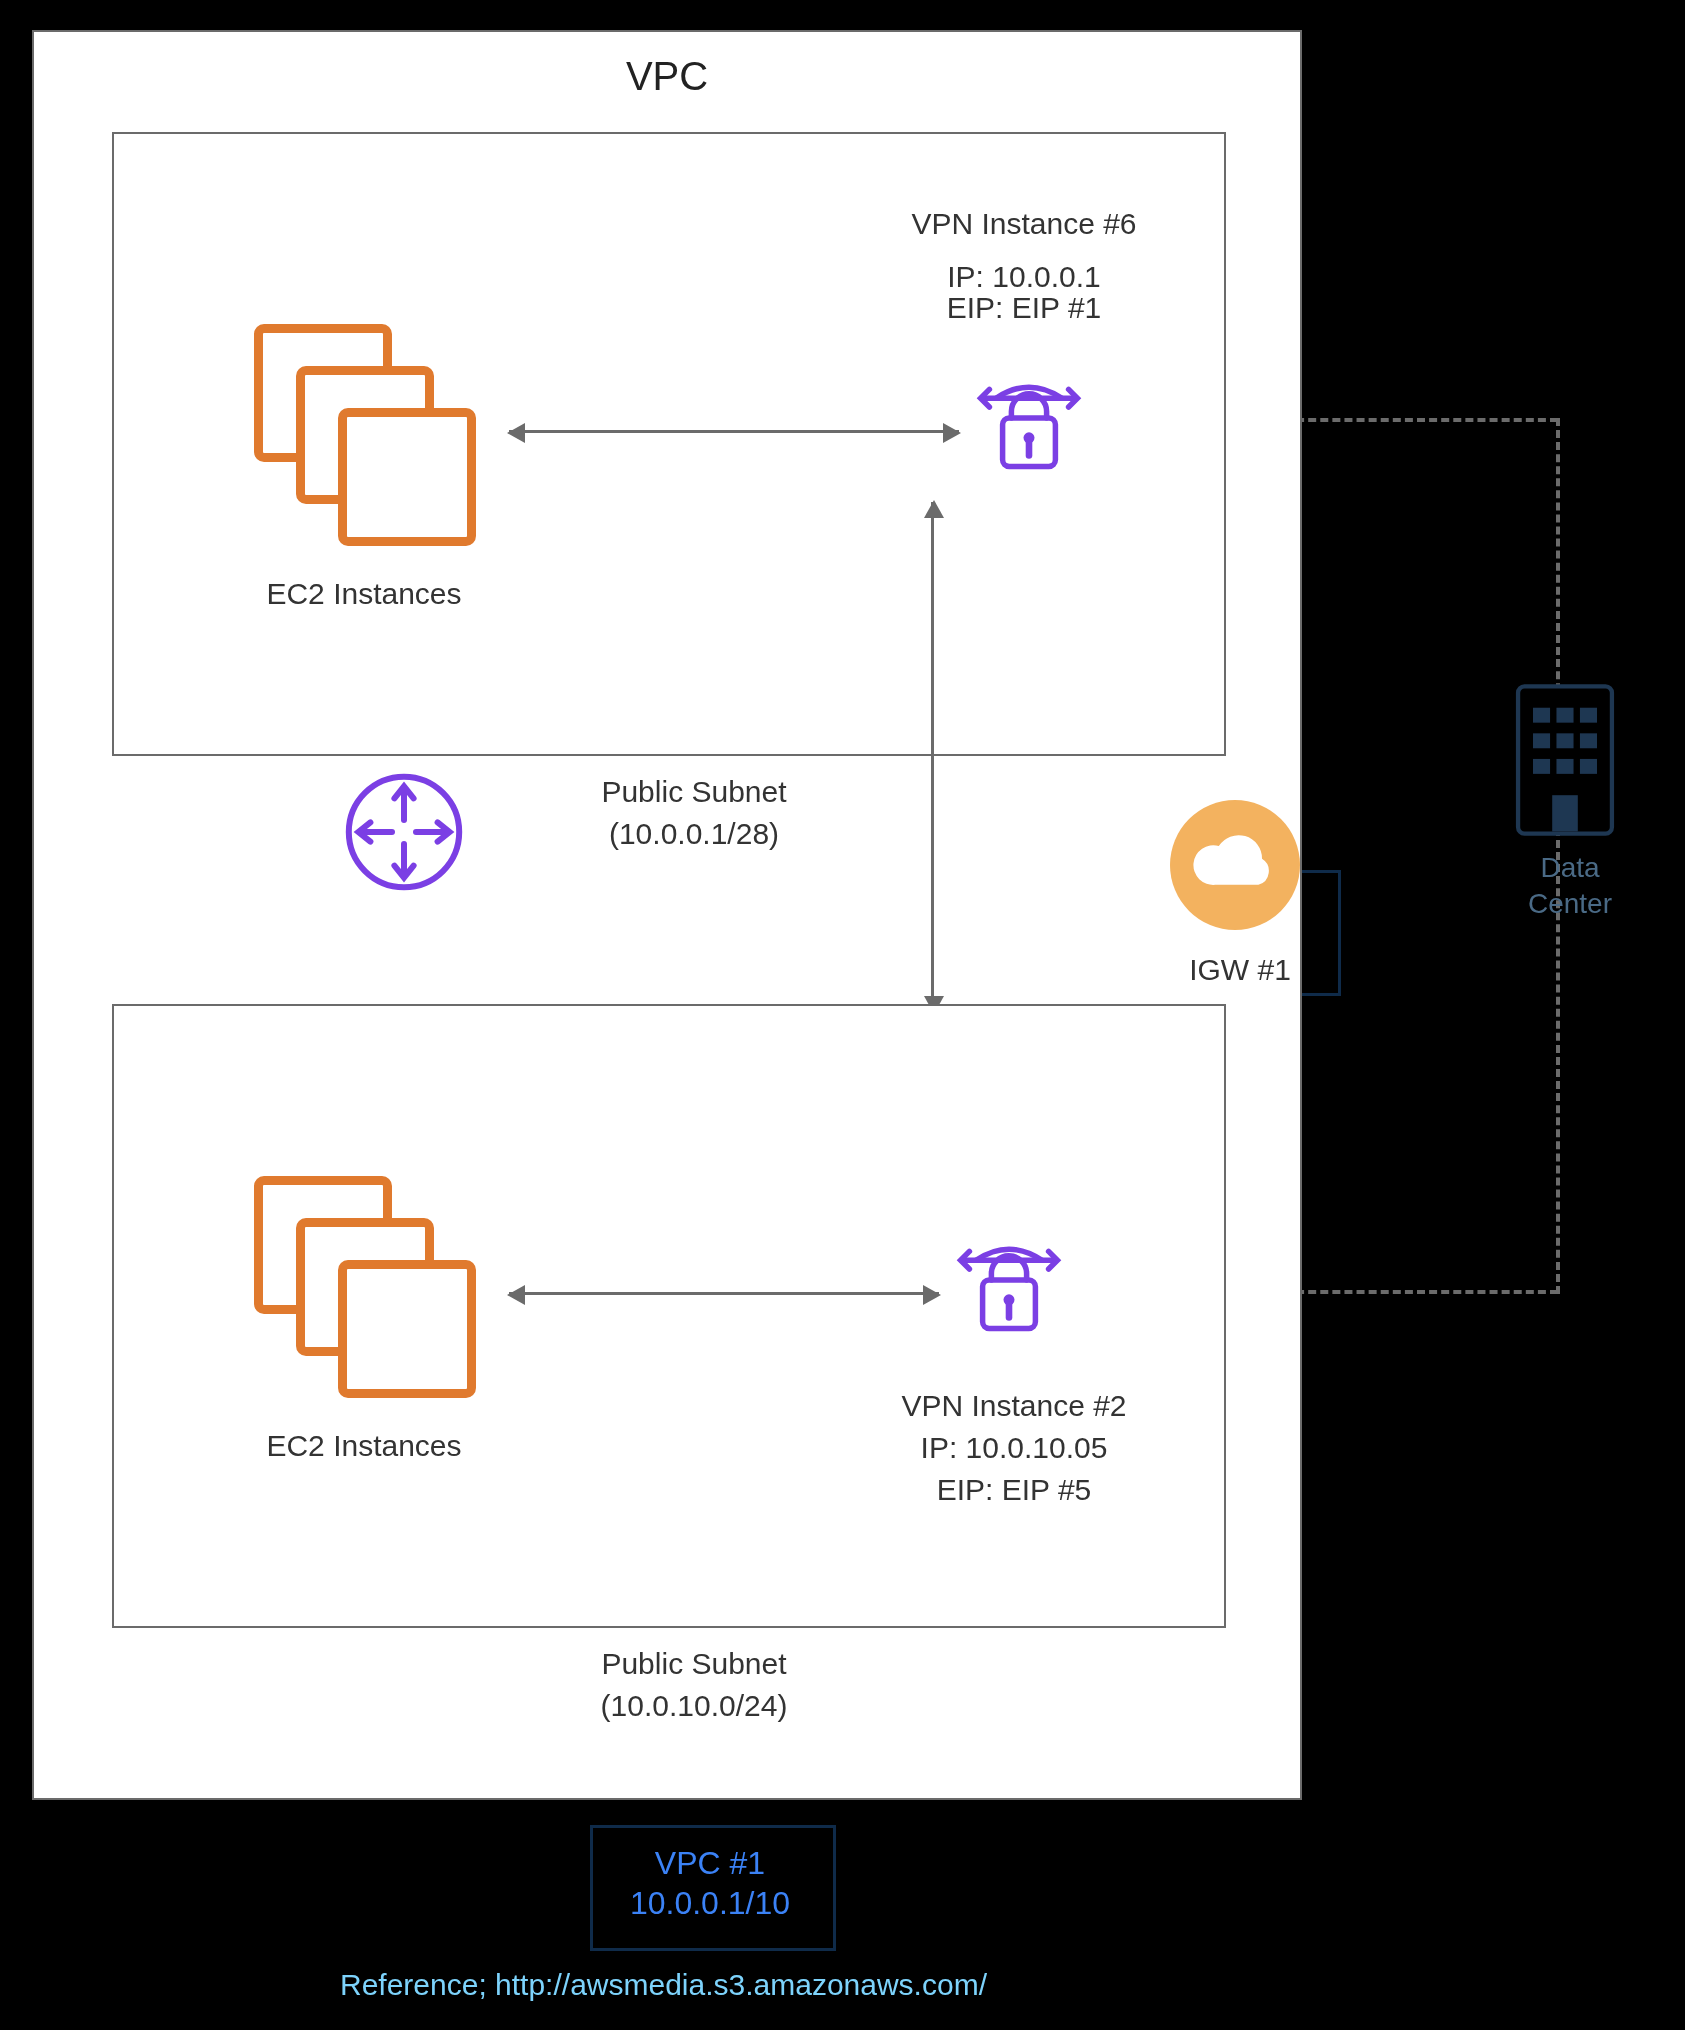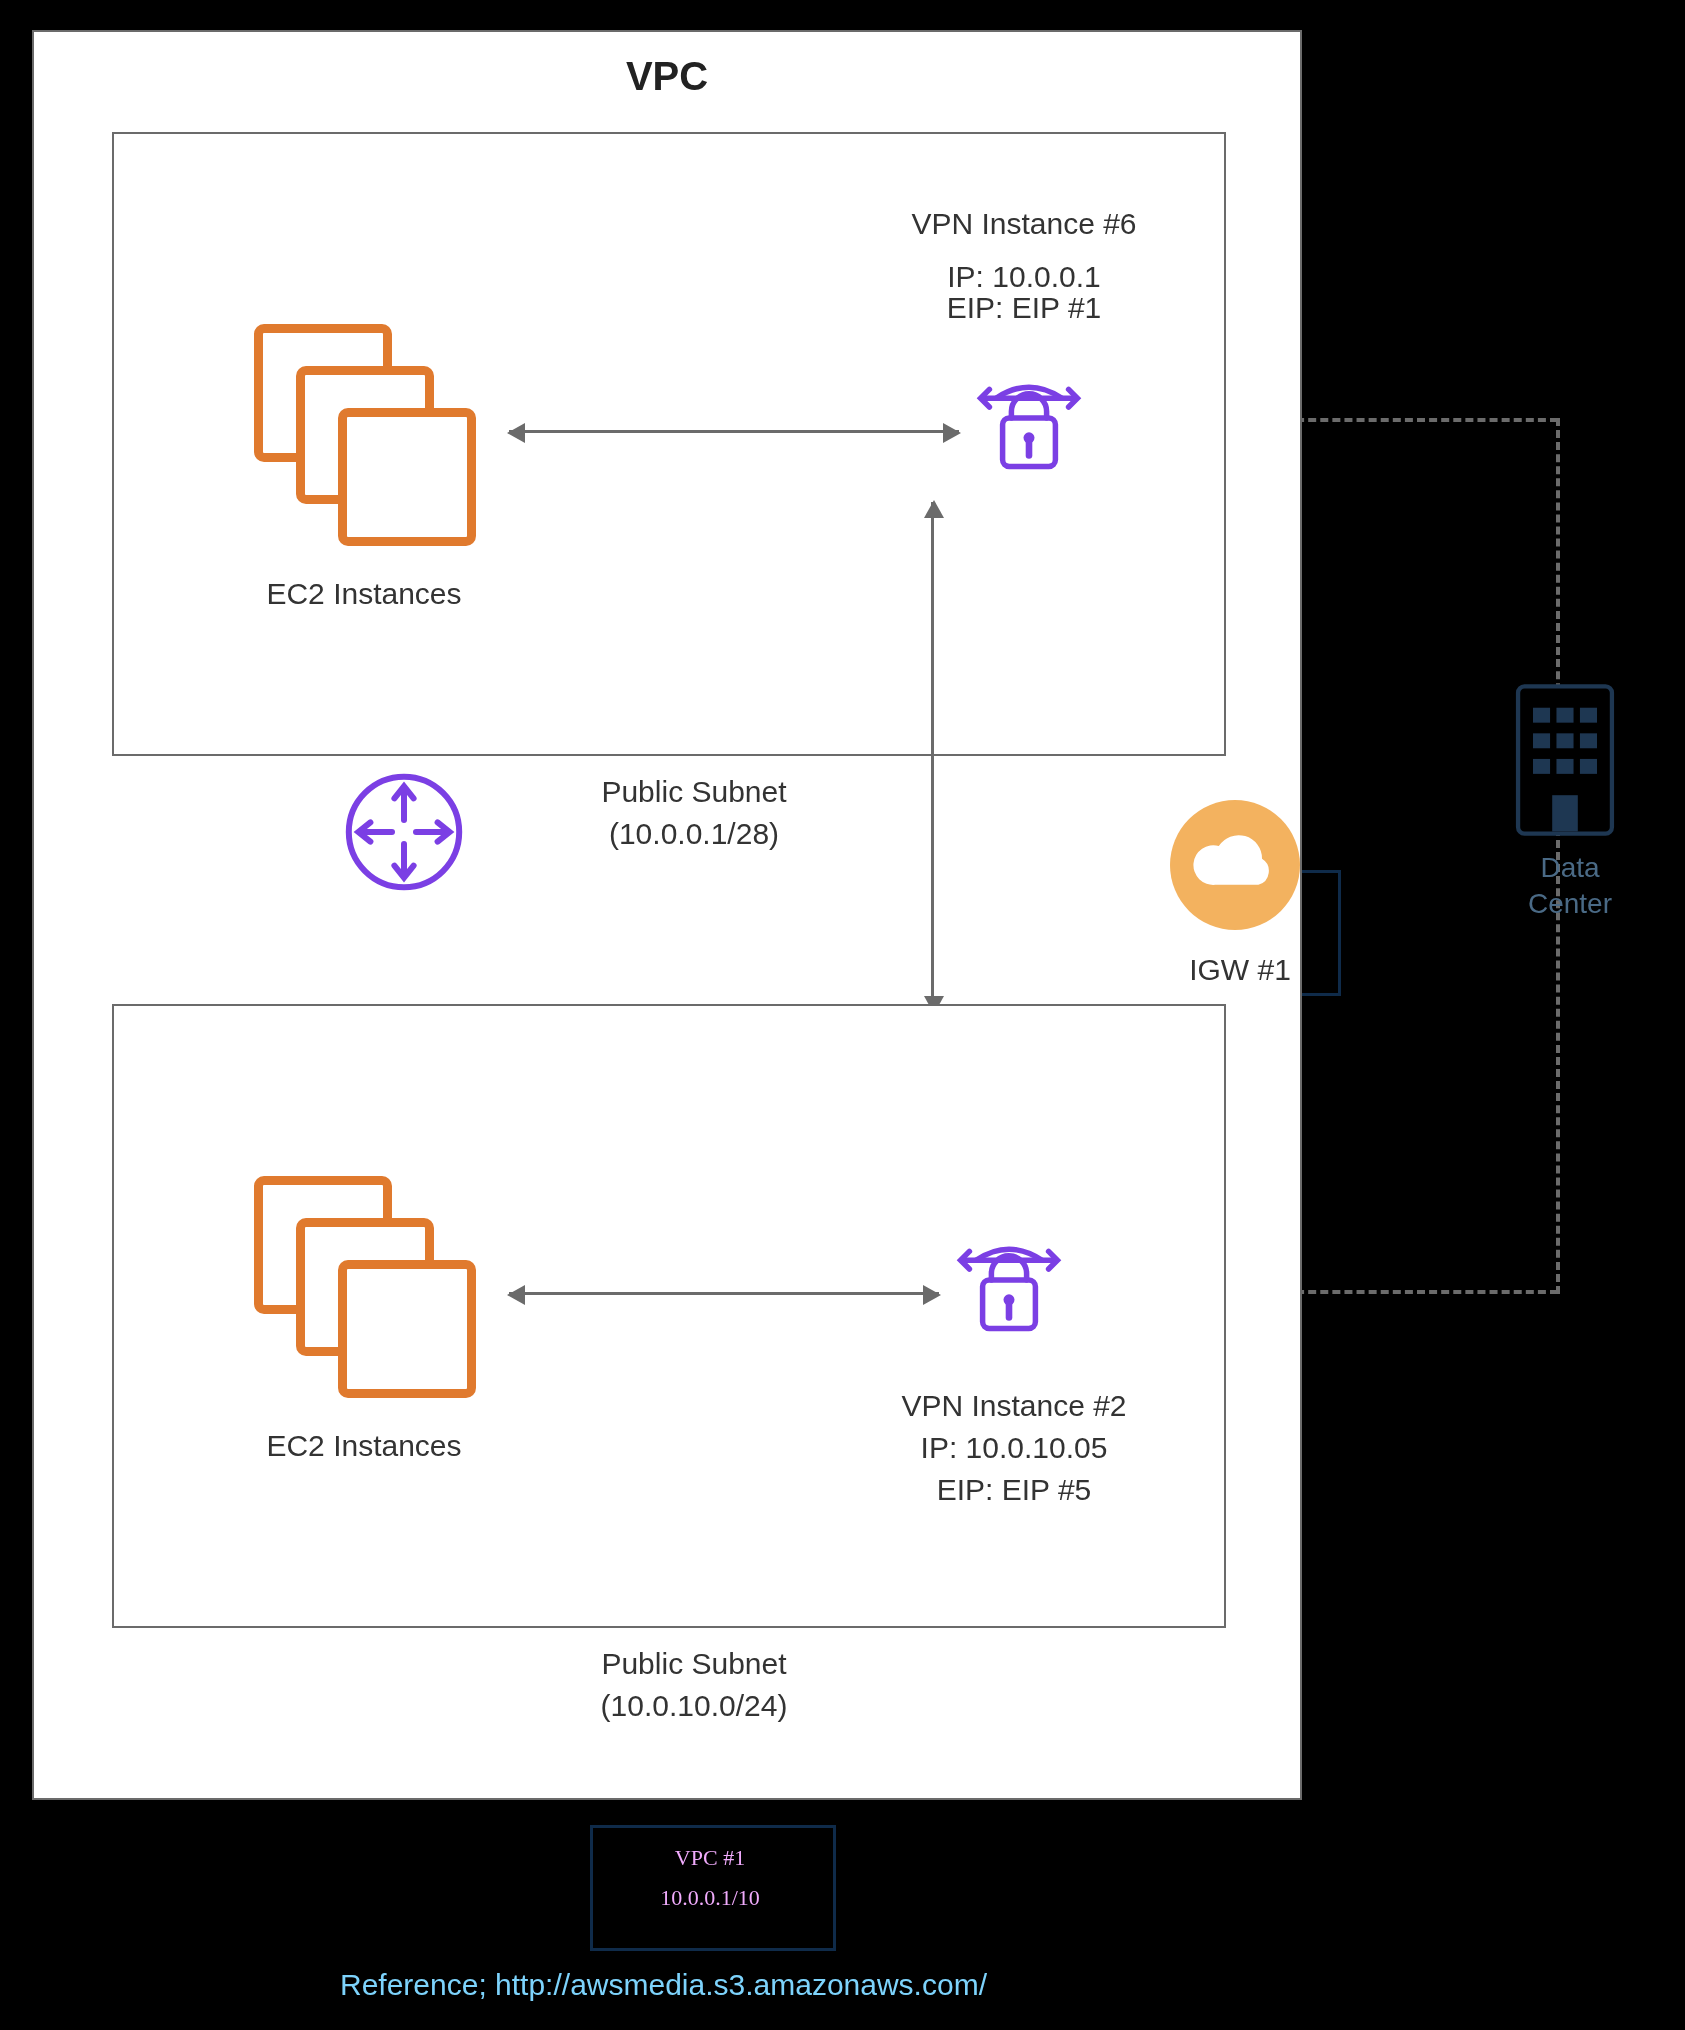--- a/index.html
+++ b/index.html
@@ -1,19 +1,19 @@
 <!DOCTYPE html>
 <html><head>
 <meta charset="utf-8">
 <style>
   html,body{margin:0;padding:0;background:#000;font-family:"Segoe UI",Arial,sans-serif;color:#333;}
   .canvas{position:relative;width:1685px;height:2030px;background:#000;}
   .box{position:absolute;box-sizing:border-box;}
   .vpc{left:32px;top:30px;width:1270px;height:1770px;background:#fff;border:2px solid #6b6b6b;}
-  .vpc-title{position:absolute;left:0;right:0;top:22px;text-align:center;font-size:40px;font-weight:700;color:#222;}
+  .vpc-title{position:absolute;left:0;right:0;top:22px;text-align:center;font-size:40px;font-weight:400;color:#222;}
   .subnet{position:absolute;border:2px solid #6b6b6b;background:#fff;}
   .subnet.one{left:78px;top:100px;width:1110px;height:620px;}
   .subnet.two{left:78px;top:972px;width:1110px;height:620px;}
   .label{position:absolute;font-size:30px;color:#333;text-align:center;line-height:1.35;}
   .ec2-stack{position:absolute;width:220px;height:200px;}
   .ec2-stack .sq{position:absolute;width:120px;height:120px;border:9px solid #E07A2E;border-radius:10px;background:transparent;}
   .ec2-stack .sq.a{left:0;top:0;}
   .ec2-stack .sq.b{left:42px;top:42px;background:#fff;}
   .ec2-stack .sq.c{left:84px;top:84px;background:#fff;}
   .arrow-h{position:absolute;height:0;border-top:3px solid #6b6b6b;}
@@ -27,21 +27,21 @@
   .vpn-icon svg{display:block;}
   .routing-icon{position:absolute;}
   .vpn-monitor{position:absolute;border:2px solid #6b6b6b;background:#fff;text-align:center;font-size:28px;color:#333;display:flex;align-items:center;justify-content:center;line-height:1.3;}
   .igw{position:absolute;width:130px;height:130px;border-radius:50%;background:#F3B25F;display:flex;align-items:center;justify-content:center;}
   .igw svg{display:block;}
   .az-box{position:absolute;border:3px solid #0f2b4a;background:#000;}
   .dash-h{position:absolute;border-top:4px dashed #6b6b6b;height:0;}
   .dash-v{position:absolute;border-left:4px dashed #6b6b6b;width:0;}
   .datacenter{position:absolute;}
   .dc-label{position:absolute;font-size:28px;color:#4a6a86;text-align:center;line-height:1.3;}
-  .footer-dark{position:absolute;color:#f0abfc;font-size:22px;text-align:center;font-family:Liberation Serif, serif;}
+  .footer-dark{position:absolute;color:#3b82f6;font-size:32px;text-align:center;}
   .ref{position:absolute;color:#7dd3fc;font-size:30px;}
 </style>
 </head>
 <body>
 
 <div class="canvas">
 
   <div class="az-box" style="left:1205px;top:870px;width:130px;height:120px;"></div>
   <div class="az-box" style="left:590px;top:1825px;width:240px;height:120px;"></div>
 

